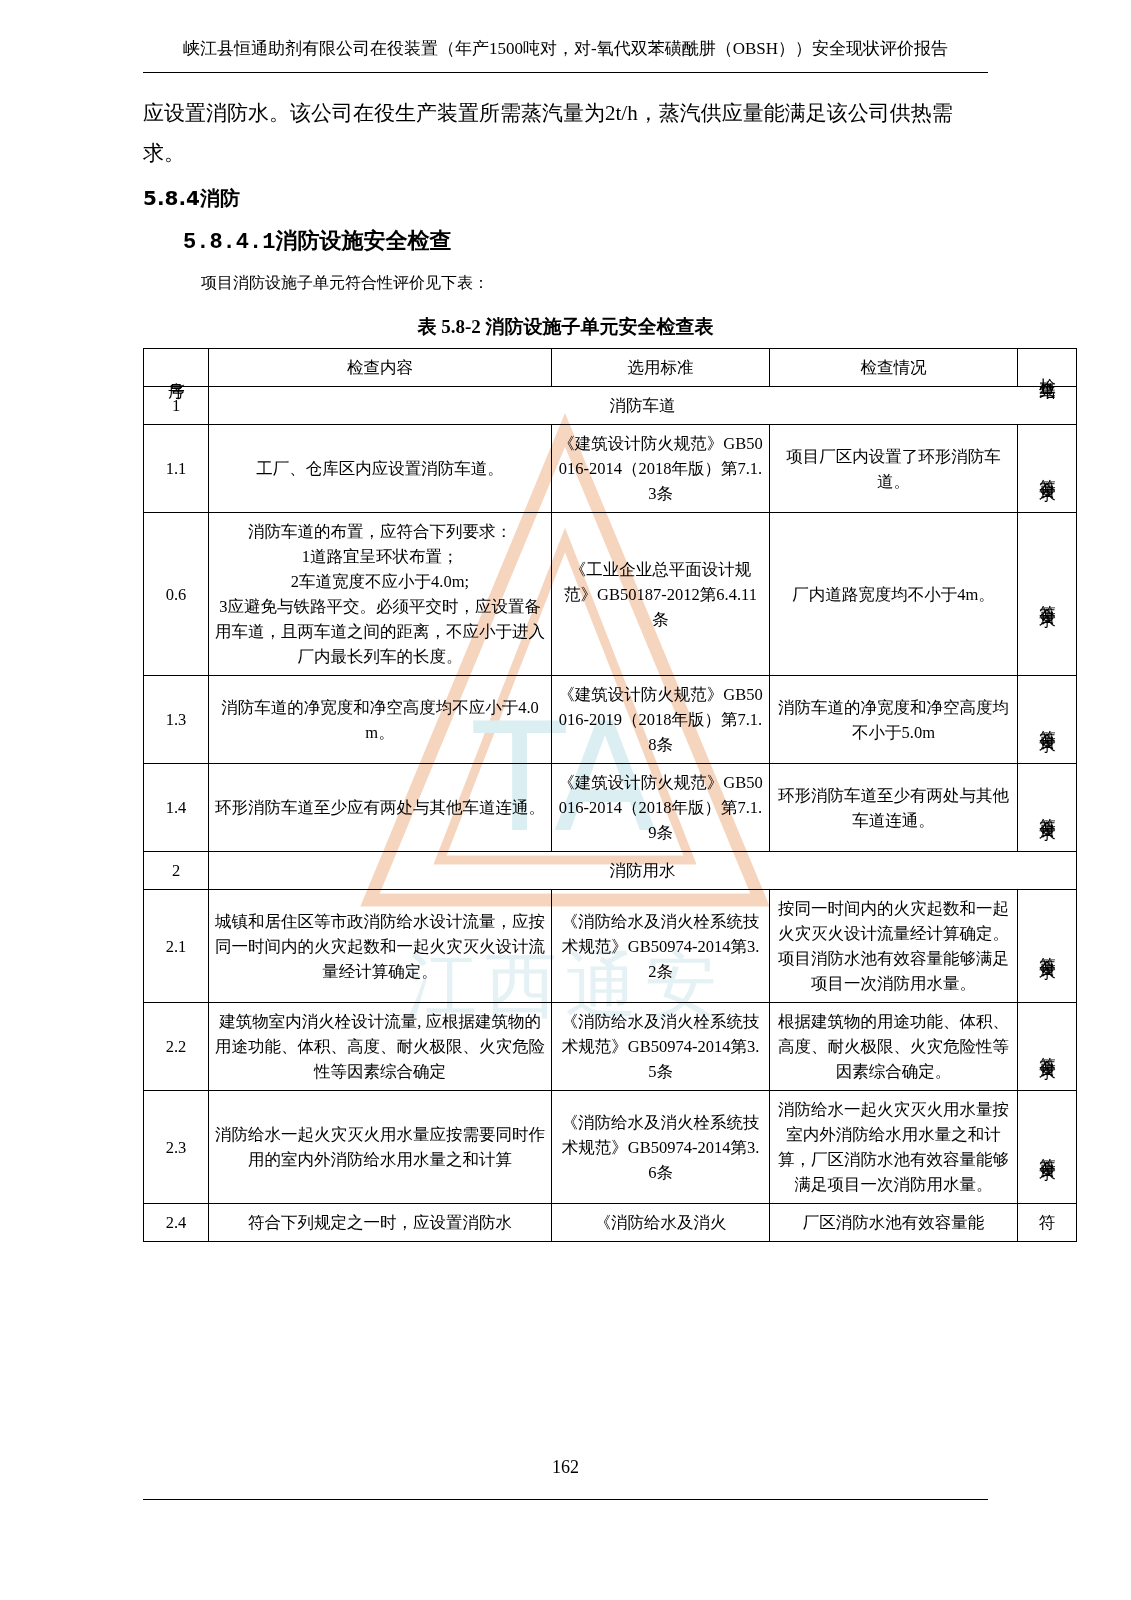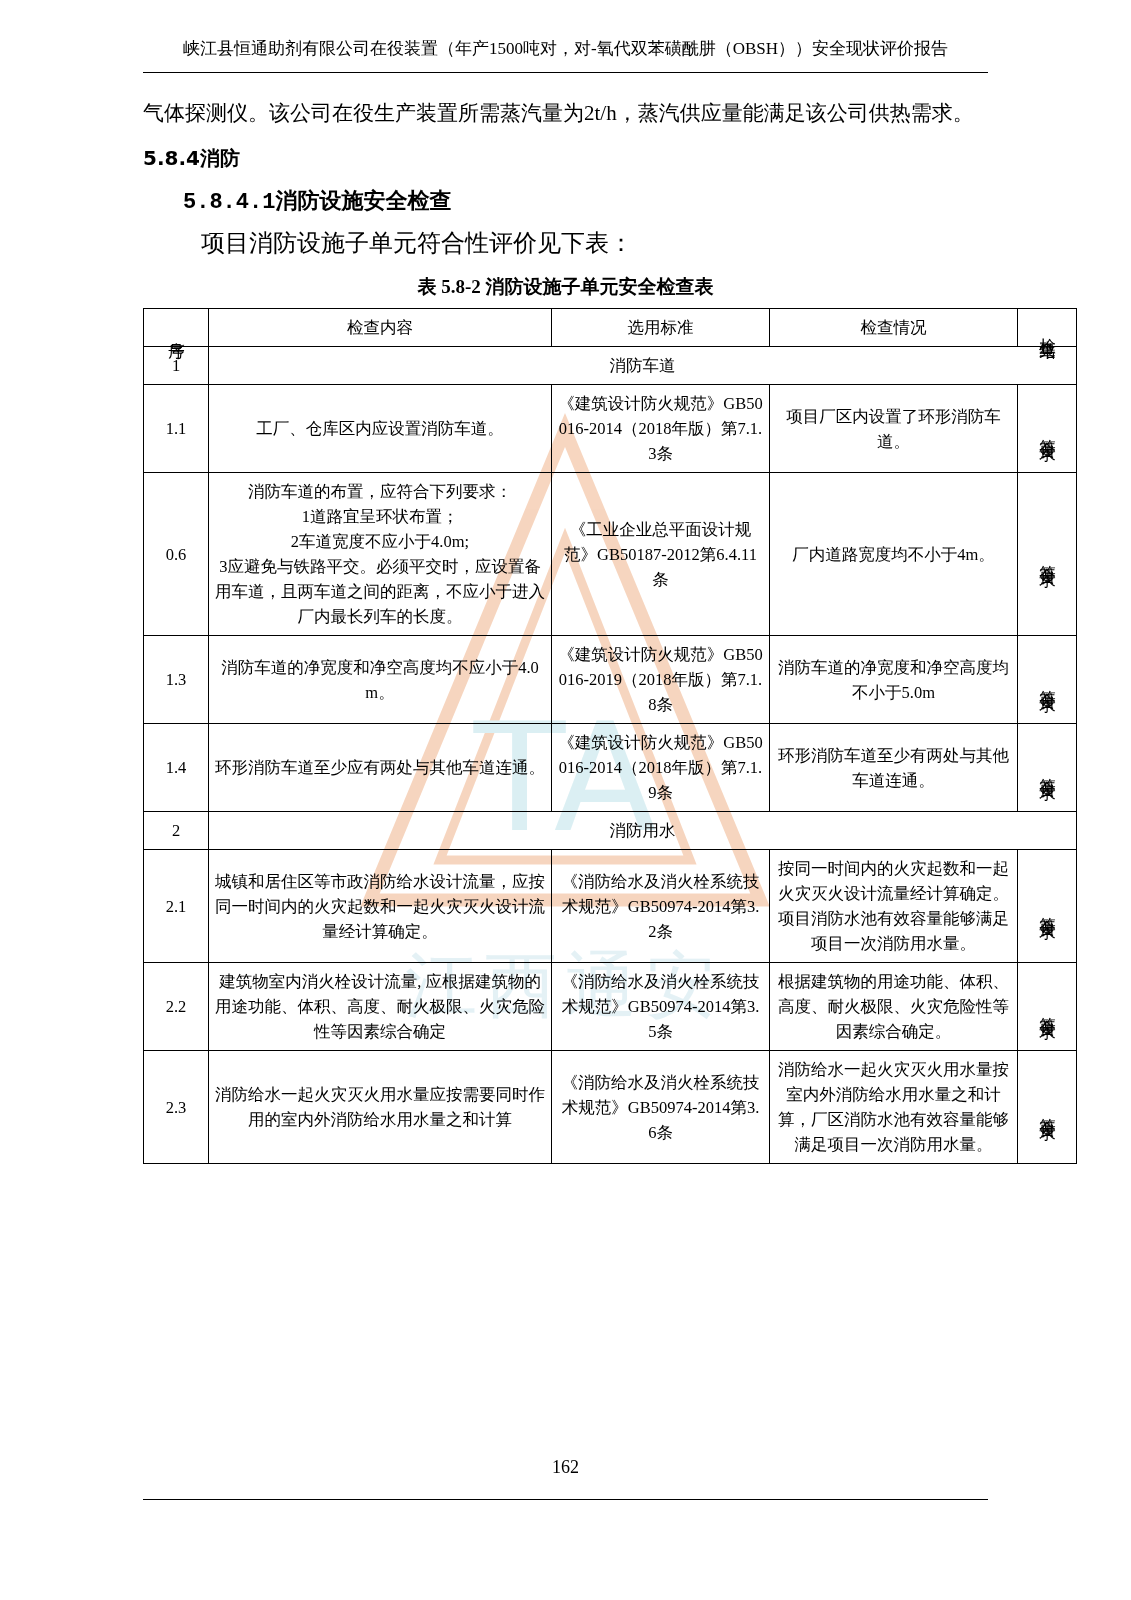--- a/index.html
+++ b/index.html
@@ -56,21 +56,21 @@
     margin: 12px 0 8px 0;
     font-family: "DejaVu Sans", "Liberation Sans", sans-serif;
   }
   h3.subsec {
     font-size: 22px;
     font-weight: bold;
     margin: 14px 0 10px 40px;
     font-family: Liberation Mono, monospace;
   }
   .para-indent {
-    font-size: 24px;
+    font-size: 16px;
     line-height: 34px;
     margin: 0 0 12px 58px;
   }
   .table-caption {
     text-align: center;
     font-size: 19px;
     font-weight: bold;
     margin: 14px 0 8px 0;
   }
   table.chk {
@@ -141,21 +141,21 @@
       <path d="M565 540 L690 860 L440 860 Z" fill="none" stroke="#f0b48c" stroke-width="9"></path>
       <text x="565" y="830" font-size="150" fill="#bfe3ea" text-anchor="middle" font-family="'DejaVu Sans', sans-serif">TA</text>
       <text x="565" y="1010" font-size="72" fill="#cfe6ee" text-anchor="middle" font-family="'DejaVu Sans', sans-serif" letter-spacing="8">江西通安</text>
     </g>
   </svg>
 
   <div class="content">
     <div class="header-line">峡江县恒通助剂有限公司在役装置（年产1500吨对，对-氧代双苯磺酰肼（OBSH））安全现状评价报告</div>
     <div class="header-rule"></div>
 
-    <p class="para">气体探测仪。该公司在役生产装置所需蒸汽量为2t/h，蒸汽供应量能满足该公司供热需求。</p>
+    <p class="para">应设置消防水。该公司在役生产装置所需蒸汽量为2t/h，蒸汽供应量能满足该公司供热需求。</p>
 
     <h2 class="sec">5.8.4消防</h2>
     <h3 class="subsec">5.8.4.1消防设施安全检查</h3>
 
     <p class="para-indent">项目消防设施子单元符合性评价见下表：</p>
 
     <div class="table-caption">表 5.8-2 消防设施子单元安全检查表</div>
 
     <table class="chk">
       <tbody>
@@ -229,20 +229,27 @@
       </tr>
 
       <tr>
         <td>2.3</td>
         <td class="left">消防给水一起火灾灭火用水量应按需要同时作用的室内外消防给水用水量之和计算</td>
         <td>《消防给水及消火栓系统技术规范》GB50974-2014第3.6条</td>
         <td>消防给水一起火灾灭火用水量按室内外消防给水用水量之和计算，厂区消防水池有效容量能够满足项目一次消防用水量。</td>
         <td><span class="vert">符合要求</span></td>
       </tr>
 
+      <tr>
+        <td>2.4</td>
+        <td class="left">符合下列规定之一时，应设置消防水</td>
+        <td>《消防给水及消火</td>
+        <td>厂区消防水池有效容量能</td>
+        <td>符</td>
+      </tr>
     </tbody>
       </table>
   </div>
 
   <div class="page-num">162</div>
   <div class="footer-rule"></div>
 
 </div>
 
 </body></html>

